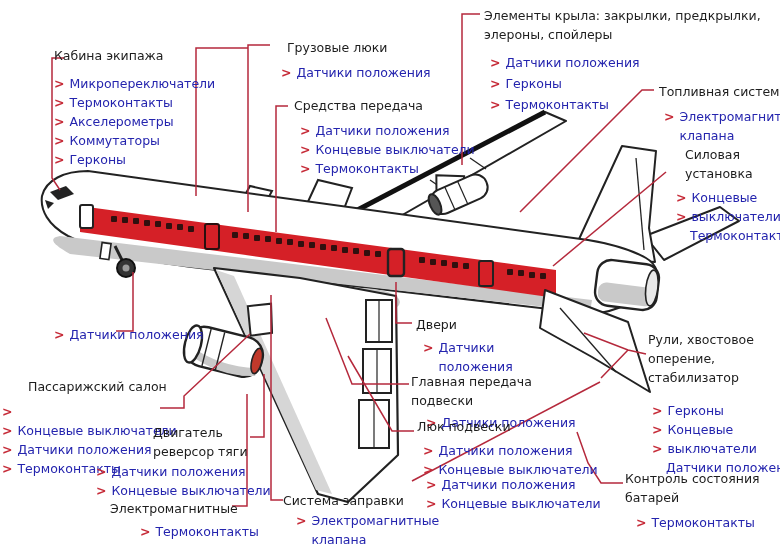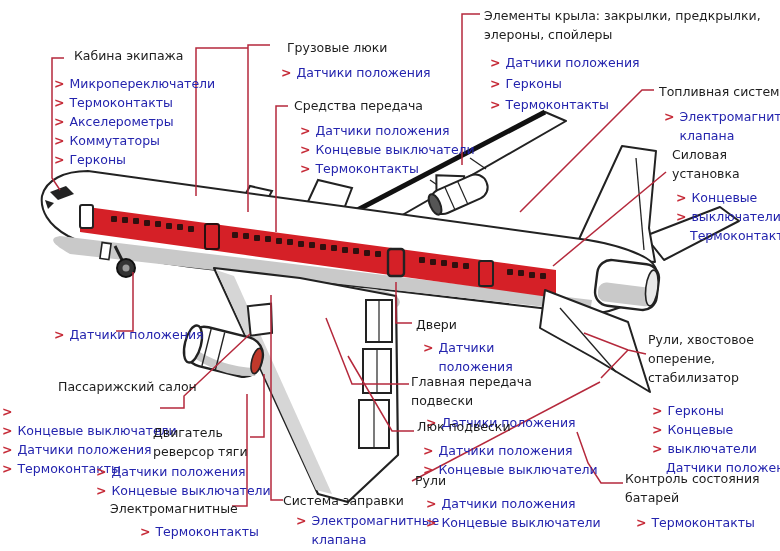--- a/index.html
+++ b/index.html
@@ -154,21 +154,21 @@
     <path d="M412,323 H396 V282"></path>
     <path d="M409,384 H352 L326,318"></path>
     <path d="M414,431 H392 L348,356"></path>
     <path d="M412,481 L600,382"></path>
     <path d="M646,354 L628,350 L584,333 M628,350 L601,378"></path>
     <path d="M623,483 H601 L588,463 L577,432"></path>
   </g>
 </svg>
 
 <div class="lbl" style="left:54px;top:46px">
-  <div class="t" style="margin-left:20px">Кабина экипажа</div>
+  <div class="t" style="margin-left:0">Кабина экипажа</div>
   <div class="its" style="margin-top:9px">
     <div class="it">
           <span class="ar">&gt;</span>
           <span class="tx">Микропереключатели</span>
         </div>
     <div class="it">
           <span class="ar">&gt;</span>
           <span class="tx">Термоконтакты</span>
         </div>
     <div class="it">
@@ -236,21 +236,21 @@
   <div class="t" style="margin-left:5px">Топливная система</div>
   <div class="its" style="margin-left:10px">
     <div class="it wrapit">
           <span class="ar">&gt;</span>
           <span class="tx" style="width:130px">Электромагнитные клапана</span>
         </div>
   </div>
 </div>
 
 <div class="lbl" style="left:668px;top:145px">
-  <div class="t wrap" style="margin-left:4px;width:95px">Силовая установка</div>
+  <div class="t wrap" style="margin-left:17px;width:95px">Силовая установка</div>
   <div class="its" style="margin-left:8px;margin-top:5px">
     <div class="it">
           <span class="ar">&gt;</span>
           <span class="tx">Концевые</span>
         </div>
     <div class="it">
           <span class="ar">&gt;</span>
           <span class="tx">выключатели</span>
         </div>
     <div class="it noar">
@@ -262,21 +262,21 @@
 <div class="lbl" style="left:28px;top:317px">
   <div class="its" style="margin-left:26px;margin-top:8px">
     <div class="it">
           <span class="ar">&gt;</span>
           <span class="tx">Датчики положения</span>
         </div>
   </div>
 </div>
 
 <div class="lbl" style="left:2px;top:377px">
-  <div class="t" style="margin-left:56px">Пассарижский салон</div>
+  <div class="t" style="margin-left:26px">Пассарижский салон</div>
   <div class="its">
     <div class="it">
           <span class="ar">&gt;</span>
         </div>
     <div class="it">
           <span class="ar">&gt;</span>
           <span class="tx">Концевые выключатели</span>
         </div>
     <div class="it">
           <span class="ar">&gt;</span>
@@ -351,21 +351,20 @@
           <span class="tx">Датчики положения</span>
         </div>
     <div class="it">
           <span class="ar">&gt;</span>
           <span class="tx">Концевые выключатели</span>
         </div>
   </div>
 </div>
 
 <div class="lbl" style="left:415px;top:471px">
-  <div class="t">Рули</div>
   <div class="its" style="margin-left:11px;margin-top:4px">
     <div class="it">
           <span class="ar">&gt;</span>
           <span class="tx">Датчики положения</span>
         </div>
     <div class="it">
           <span class="ar">&gt;</span>
           <span class="tx">Концевые выключатели</span>
         </div>
   </div>

